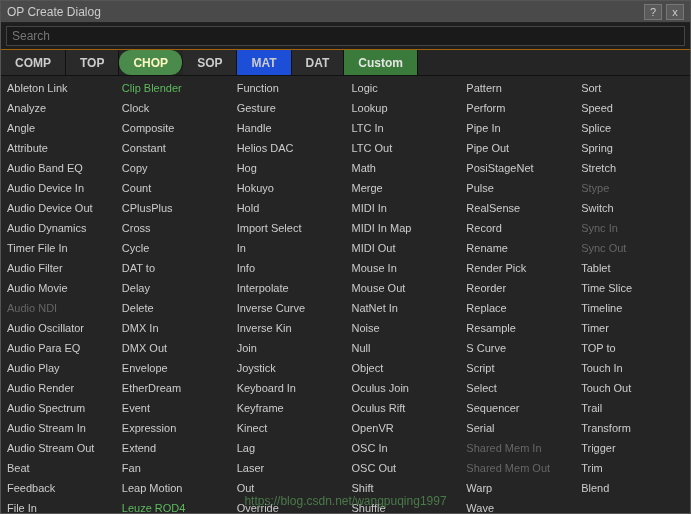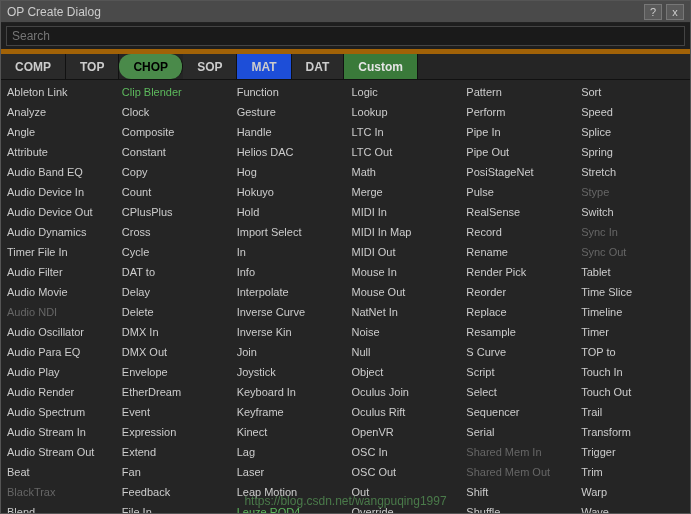--- a/index.html
+++ b/index.html
@@ -45,21 +45,21 @@
       height: 16px;
       font-size: 11px;
       cursor: pointer;
       display: flex;
       align-items: center;
       justify-content: center;
     }
     .search-bar {
       background: #1e1e1e;
       padding: 3px 5px;
-      border-bottom: 5px solid #a16207;
+      border-bottom: 1px solid #a16207;
     }
     .search-input {
       width: 100%;
       background: #1a1a1a;
       border: 1px solid #444;
       color: #aaa;
       padding: 2px 5px;
       font-size: 12px;
       outline: none;
     }
@@ -76,21 +76,21 @@
       cursor: pointer;
       font-size: 12px;
       font-weight: bold;
       display: flex;
       align-items: center;
       border-right: 1px solid #111;
       background: #2a2a2a;
     }
     .tab.active-green {
       background: #4a8a4a;
-      color: #000000;
+      color: #fef9c3;
       border-radius: 12px;
     }
     .tab.active-custom {
       background: #3a7a3a;
       color: #e5e5e5;
     }
     .content {
       flex: 1;
       overflow-y: auto;
       background: #252525;
@@ -284,21 +284,20 @@
           <div class="cell">Lag</div>
           <div class="cell">OSC In</div>
           <div class="cell gray">Shared Mem In</div>
           <div class="cell">Trigger</div>
           <div class="cell">Beat</div>
           <div class="cell">Fan</div>
           <div class="cell">Laser</div>
           <div class="cell">OSC Out</div>
           <div class="cell gray">Shared Mem Out</div>
           <div class="cell">Trim</div>
-          <div class="cell gray">BlackTrax</div>
           <div class="cell">Feedback</div>
           <div class="cell">Leap Motion</div>
           <div class="cell">Out</div>
           <div class="cell">Shift</div>
           <div class="cell">Warp</div>
           <div class="cell">Blend</div>
           <div class="cell">File In</div>
           <div class="cell green">Leuze ROD4</div>
           <div class="cell">Override</div>
           <div class="cell">Shuffle</div>

